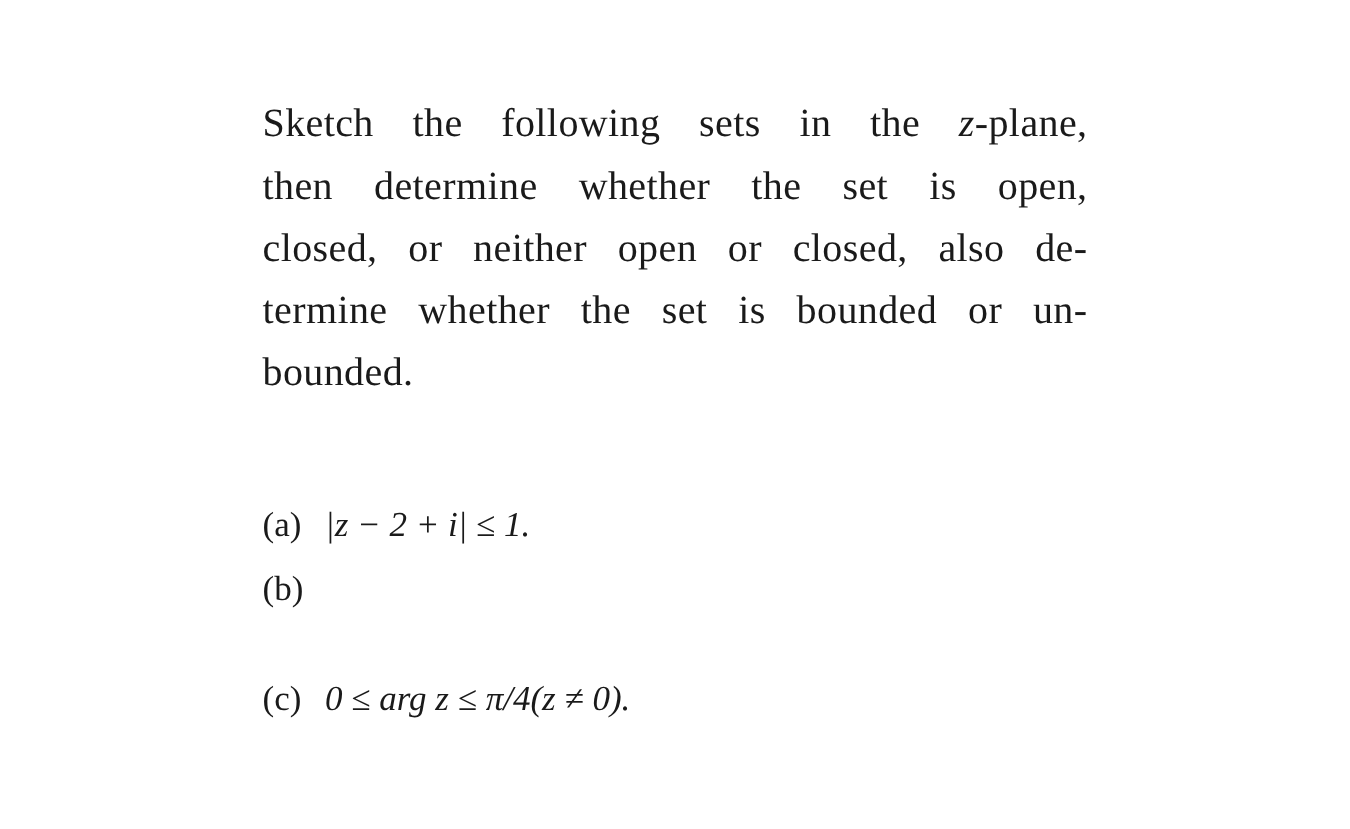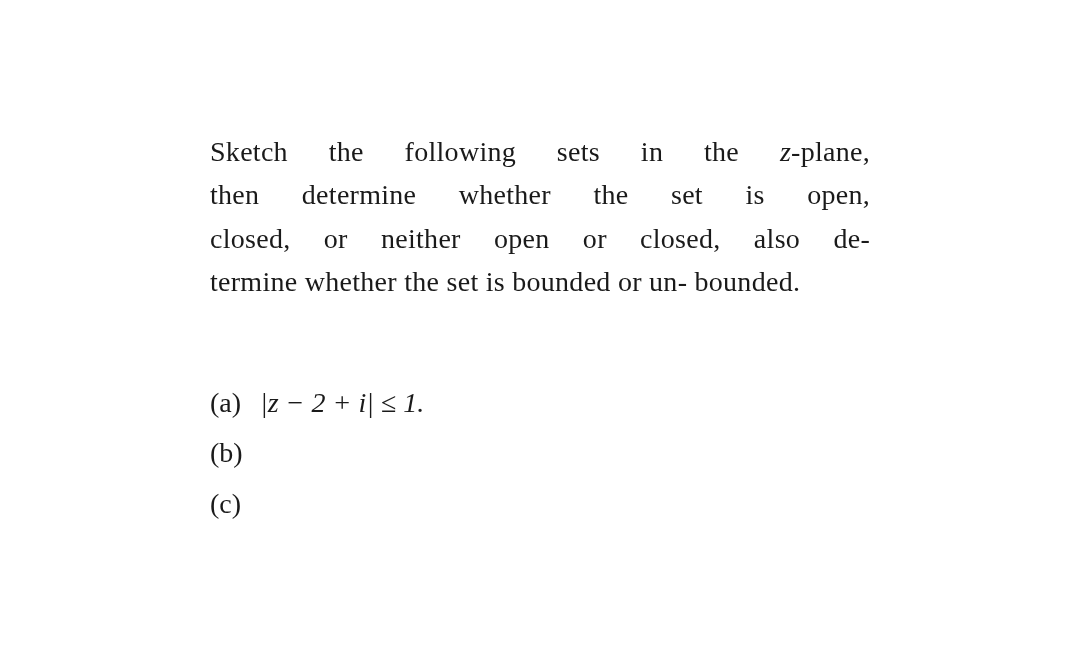--- a/index.html
+++ b/index.html
@@ -17,21 +17,21 @@
       justify-content: center;
       font-family: 'Georgia', 'Times New Roman', serif;
     }
 
     .content-container {
       width: 680px;
       padding: 20px 10px;
     }
 
     .intro-paragraph {
-      font-size: 28px;
+      font-size: 32px;
       line-height: 1.55;
       text-align: justify;
       color: #1a1a1a;
       margin-bottom: 40px;
       letter-spacing: 0.01em;
     }
 
     .problems-list {
       list-style: none;
       padding: 0;
@@ -73,15 +73,16 @@
   <ul class="problems-list">
     <li class="problem-item">
       <span class="problem-label">(a)</span>
       <span class="math-expr">|<i>z</i> − 2 + <i>i</i>| ≤ 1.</span>
     </li>
     <li class="problem-item">
       <span class="problem-label">(b)</span>
     </li>
     <li class="problem-item">
       <span class="problem-label">(c)</span>
+      <span class="math-expr">0 ≤ arg&nbsp;<i>z</i> ≤ π/4(<i>z</i> ≠ 0).</span>
     </li>
   </ul>
 </div>
 
 </body></html>

